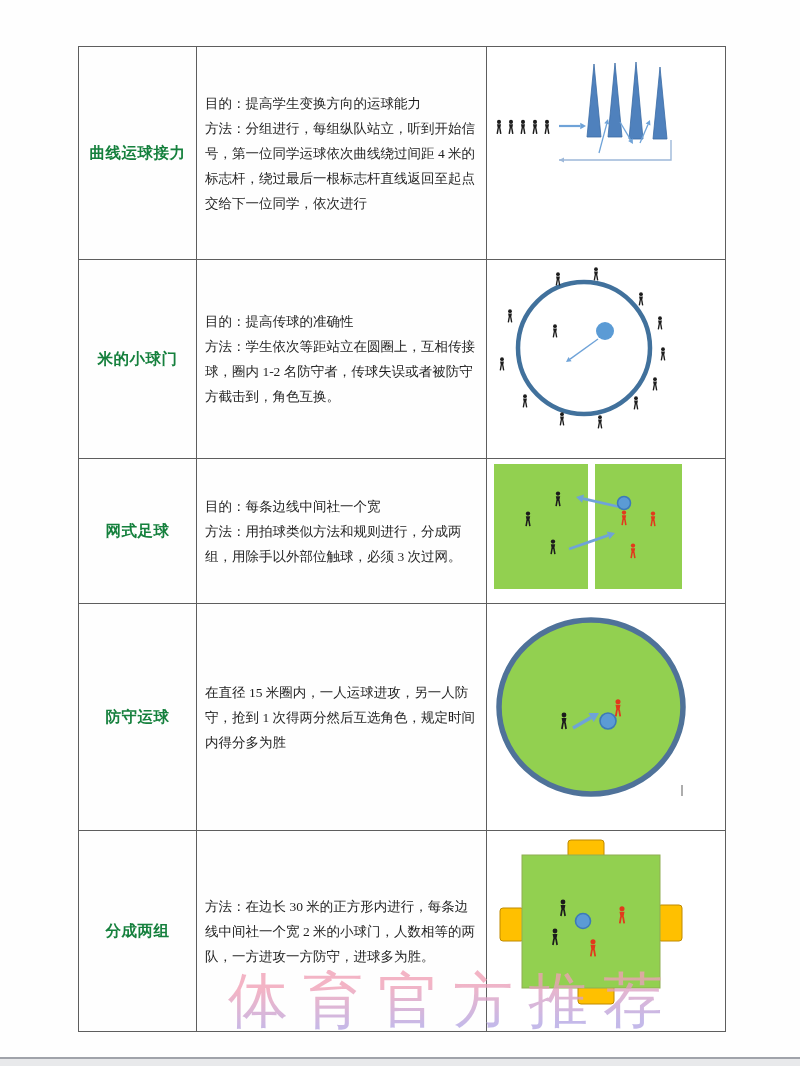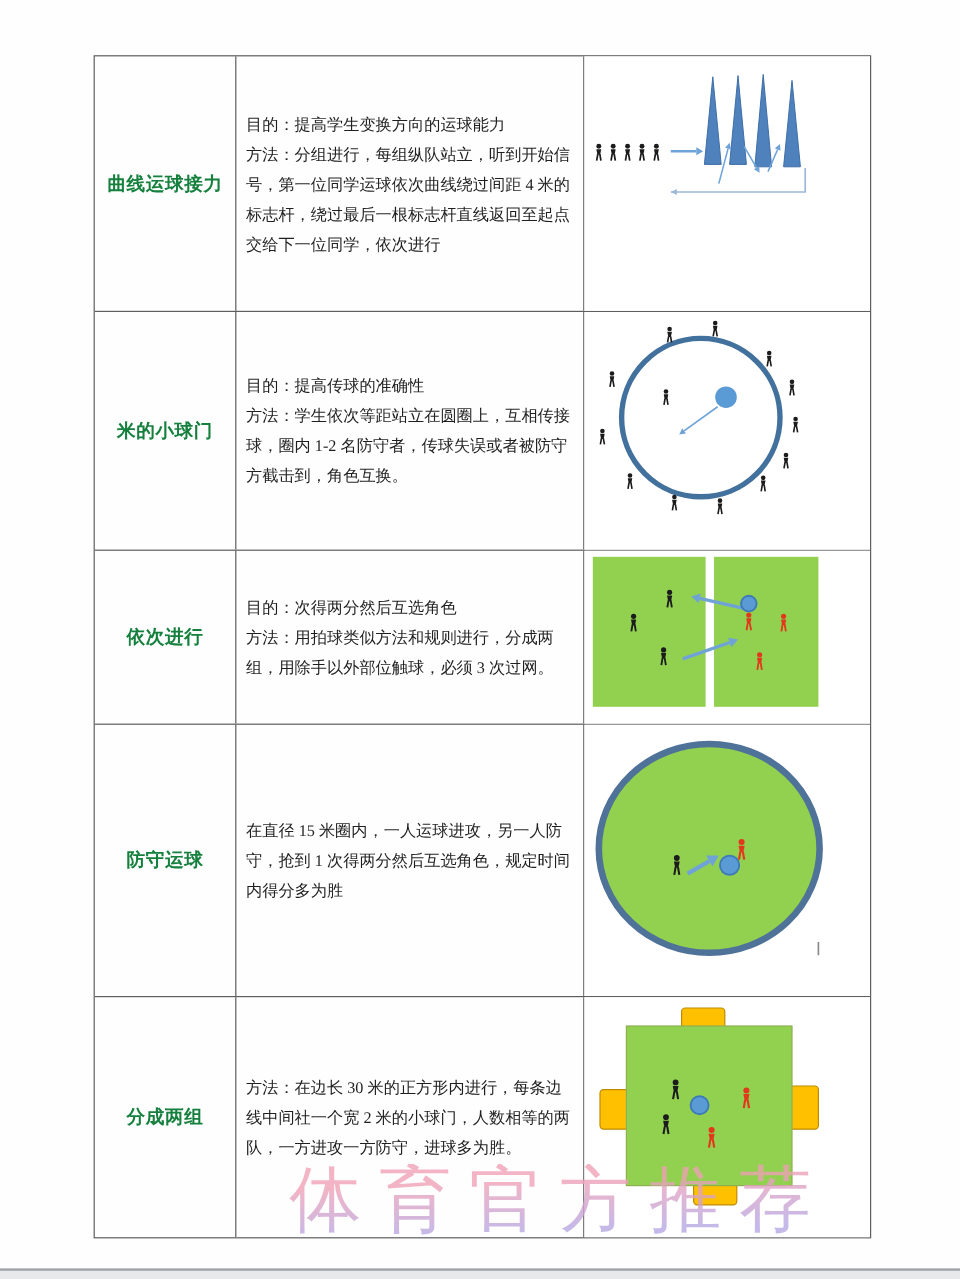--- a/index.html
+++ b/index.html
@@ -14,21 +14,21 @@
              display:flex;align-items:center;justify-content:center;
              font-weight:bold;font-size:15.5px;color:#15803d;letter-spacing:.5px;}
   .cell-text{width:290px;border-right:1px solid var(--border,#5e5e5e);
              display:flex;flex-direction:column;justify-content:center;
              padding:4px 9px 4px 8px;
              font-family:"Liberation Serif","DejaVu Serif",serif;
              font-size:13.5px;line-height:25px;color:#1f1f1f;}
   .cell-text p{margin:0;}
   .cell-diagram{flex:1;position:relative;background:#fff;}
   .cell-diagram svg{position:absolute;left:0;top:0;width:100%;height:100%;}
-  .watermark{position:absolute;left:241px;top:970px;z-index:5;
+  .watermark{position:absolute;left:228px;top:970px;z-index:5;
              font-family:"DejaVu Serif","Liberation Serif",serif;
              font-size:60px;letter-spacing:15px;white-space:nowrap;line-height:1;
              background:linear-gradient(178deg,var(--wm1,#f0a0b6) 28%,var(--wm2,#b4a6e4) 85%);
              -webkit-background-clip:text;background-clip:text;
              color:transparent;-webkit-text-fill-color:transparent;opacity:.78;}
   .bottom-edge{position:absolute;left:0;right:0;top:1057px;height:9px;
                background:#e8e9eb;border-top:2px solid #a0a3aa;}
 </style>
 </head>
 <body>
@@ -222,23 +222,23 @@
               <line x1="111" y1="79" x2="83.06007685671356" y2="99.08181975923712" stroke="#6fa3d8" stroke-width="1.4"></line>
             </g>
             <g>
               <circle cx="118" cy="71" r="9" fill="#5b9bd5" stroke="none" stroke-width="0"></circle>
             </g>
           </svg>
         </div>
     </div>
 
     <div class="t-row r3">
-      <div class="cell cell-name">依次进行</div>
+      <div class="cell cell-name">网式足球</div>
       <div class="cell cell-text">
-        <p>目的：次得两分然后互选角色</p>
+        <p>目的：每条边线中间社一个宽</p>
         <p>方法：用拍球类似方法和规则进行，分成两组，用除手以外部位触球，必须 3 次过网。</p>
       </div>
       <div class="cell cell-diagram">
           <svg viewBox="0 0 238 144" preserveAspectRatio="none">
             <g>
               <rect x="7" y="5" width="94" height="125" rx="0" fill="#92d050" stroke="none" stroke-width="0"></rect>
             </g>
             <g>
               <rect x="108" y="5" width="87" height="125" rx="0" fill="#92d050" stroke="none" stroke-width="0"></rect>
             </g>

